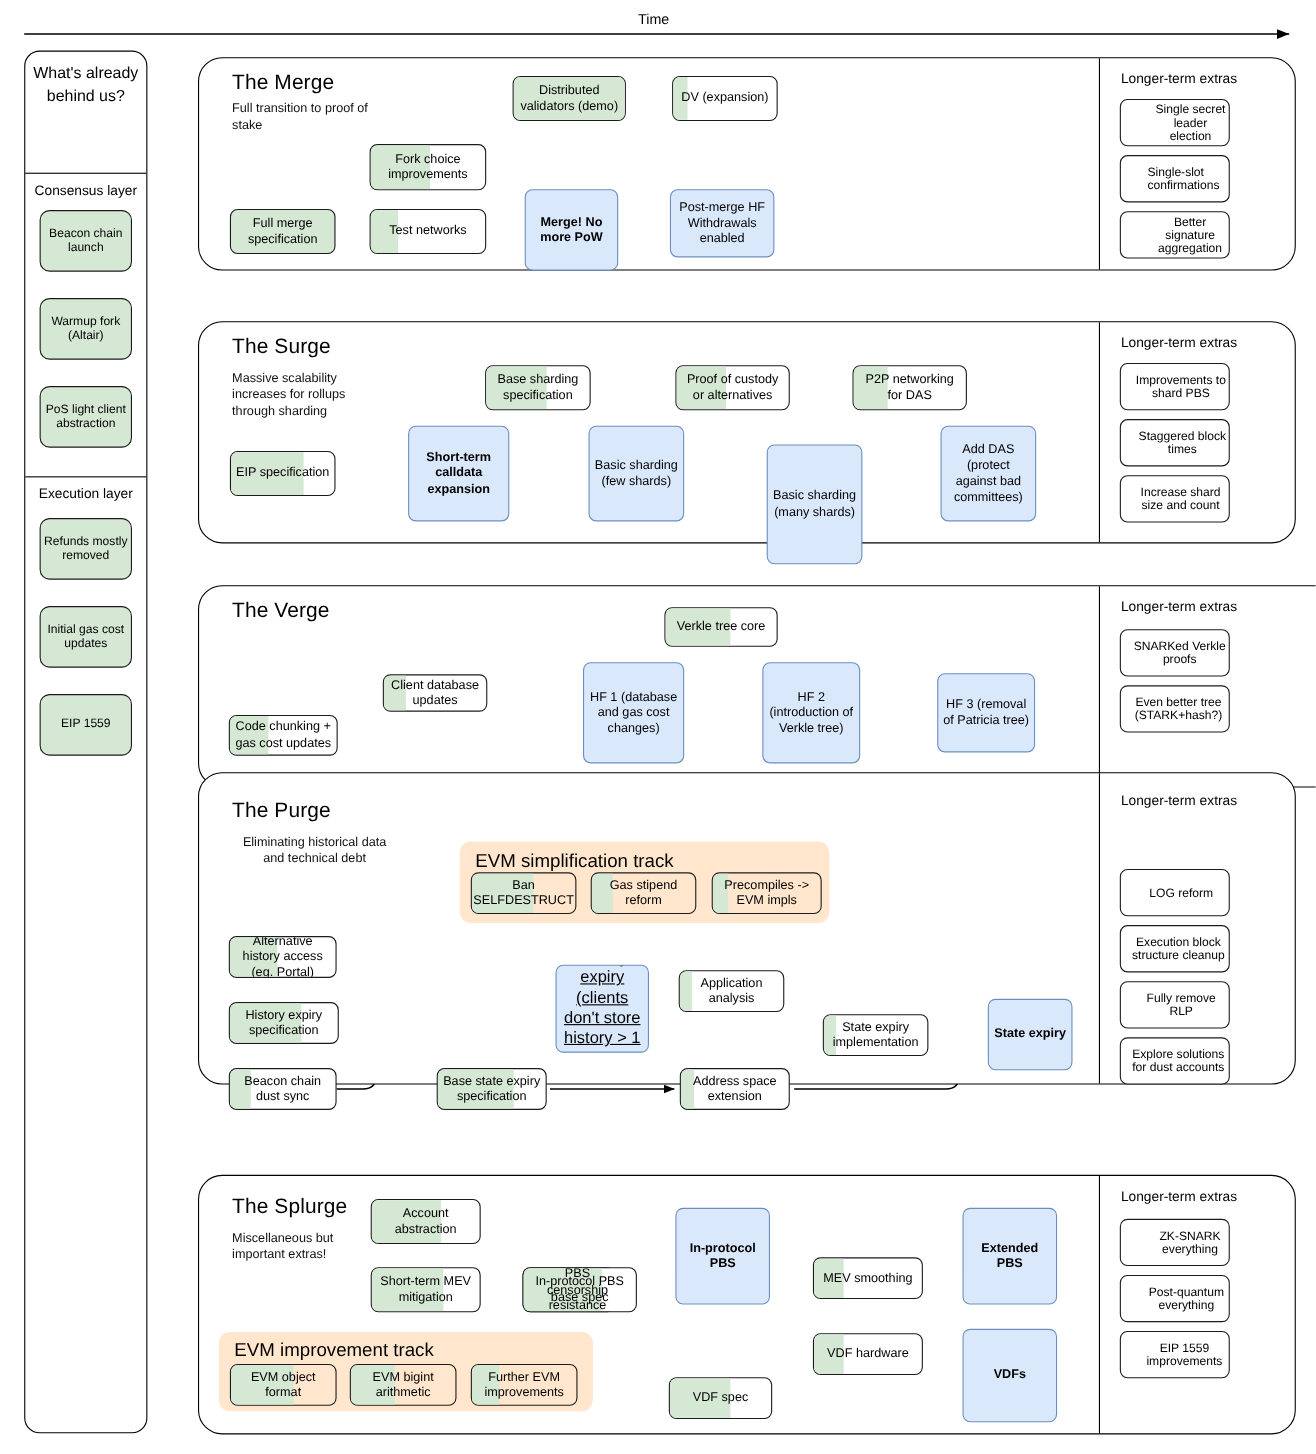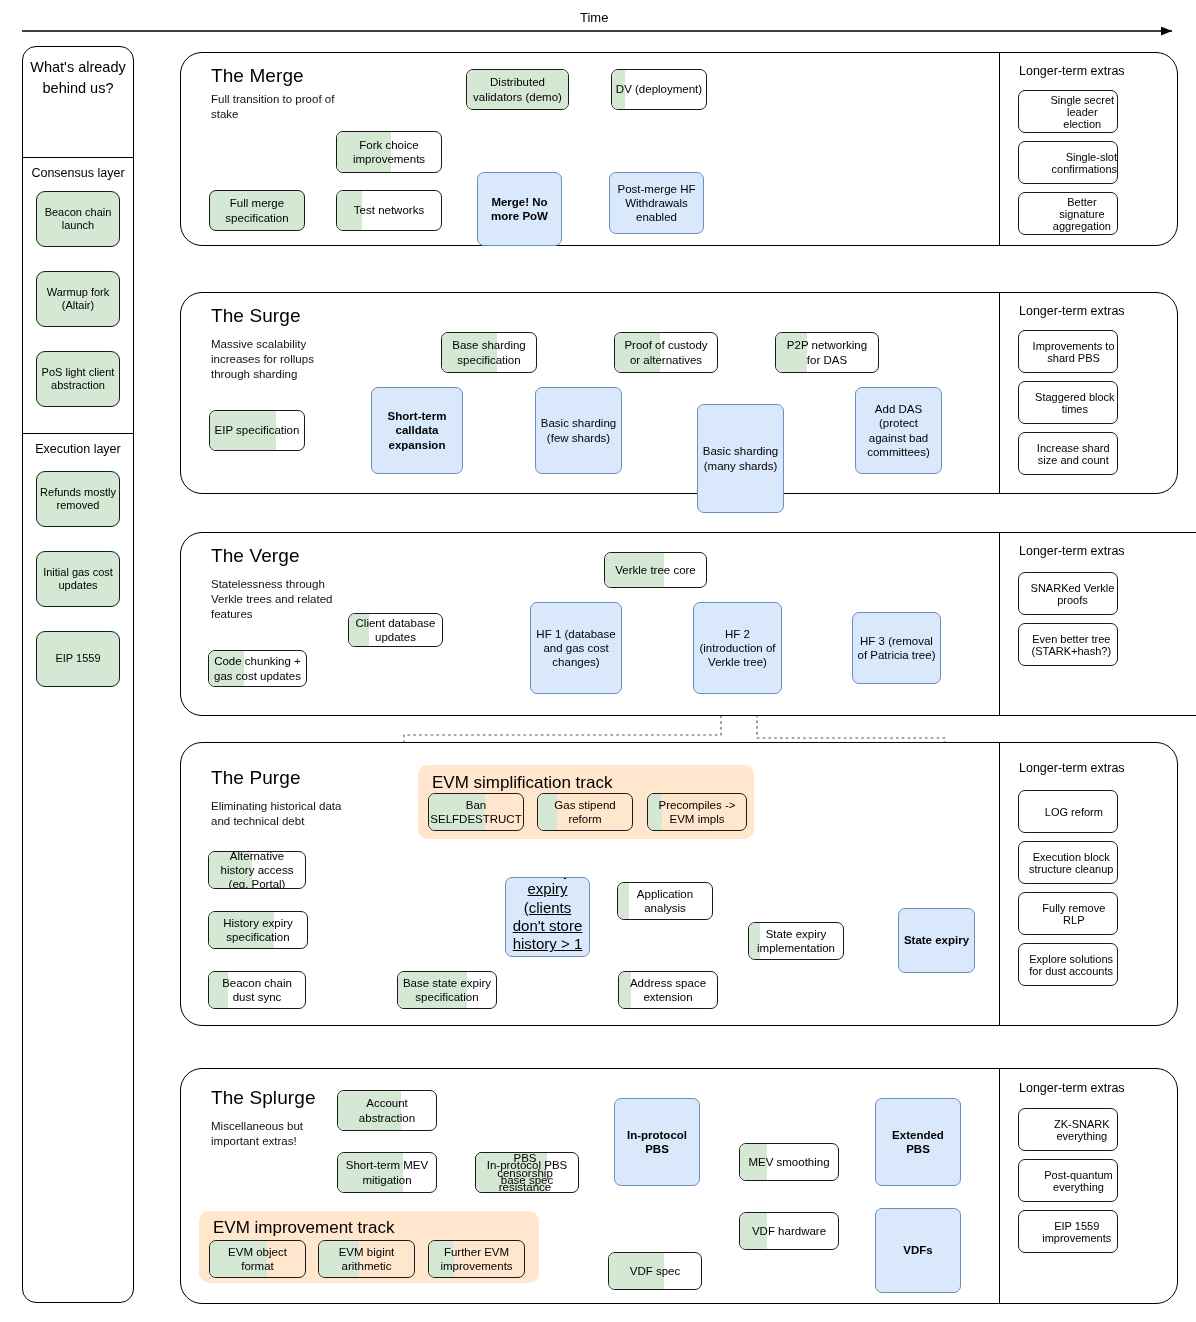--- a/index.html
+++ b/index.html
@@ -144,21 +144,21 @@
   <div class="abs phase-sub" style="left:30px;top:39px;width:140px;">Full transition to proof of stake</div>
   <div class="extras-div" style="left:818px;top:0;height:192px;"></div>
   <div class="extras-title" style="left:838px;top:11px;">Longer-term extras</div>
 </div>
 <div class="node" style="left:466px;top:69px;width:103px;height:41px;">
   <span class="fill" style="width:100%"></span>
     <span class="lbl">Distributed validators (demo)</span>
   </div>
 <div class="node" style="left:611px;top:69px;width:96px;height:41px;">
   <span class="fill" style="width:14%"></span>
-    <span class="lbl">DV (deployment)</span>
+    <span class="lbl">DV (expansion)</span>
   </div>
 <div class="node" style="left:336px;top:131px;width:106px;height:42px;">
   <span class="fill" style="width:52%"></span>
     <span class="lbl">Fork choice improvements</span>
   </div>
 <div class="node green" style="left:209px;top:190px;width:96px;height:41px;">
   <span class="lbl">Full merge specification</span>
   </div>
 <div class="node" style="left:336px;top:190px;width:106px;height:41px;">
   <span class="fill" style="width:24%"></span>
@@ -168,21 +168,21 @@
   <span class="lbl"><b>Merge! No more PoW</b></span>
   </div>
 <div class="node blue" style="left:609px;top:172px;width:95px;height:62px;">
   <span class="lbl">Post-merge HF Withdrawals enabled</span>
   </div>
 
 <div class="extra-node" style="top:90px;height:41px;display:flex;align-items:center;justify-content:center;text-align:center;overflow:hidden;position:absolute;">
   <span class="fill" style="width:58%"></span>
     <span class="lbl">Single secret leader election</span>
   </div>
-<div class="extra-node" style="top:141px;height:41px;display:flex;align-items:center;justify-content:center;text-align:right;overflow:hidden;position:absolute;">
+<div class="extra-node" style="top:141px;height:41px;display:flex;align-items:center;justify-content:center;text-align:left;overflow:hidden;position:absolute;">
   <span class="fill" style="width:40%"></span>
     <span class="lbl">Single-slot confirmations</span>
   </div>
 <div class="extra-node" style="top:192px;height:41px;display:flex;align-items:center;justify-content:center;text-align:center;overflow:hidden;position:absolute;">
   <span class="fill" style="width:56%"></span>
     <span class="lbl">Better signature aggregation</span>
   </div>
 
 <div class="panel" style="left:180px;top:292px;width:996px;height:200px;">
   <div class="abs phase-title" style="left:30px;top:12px;">The Surge</div>
@@ -227,21 +227,20 @@
   <span class="fill" style="width:18%"></span>
     <span class="lbl">Staggered block times</span>
   </div>
 <div class="extra-node" style="top:432px;height:41px;display:flex;align-items:center;justify-content:center;text-align:center;overflow:hidden;position:absolute;">
   <span class="fill" style="width:18%"></span>
     <span class="lbl">Increase shard size and count</span>
   </div>
 
 <div class="panel" style="left:180px;top:532px;width:996px;height:182px;padding-left:46px;">
   <div class="abs phase-title" style="left:30px;top:12px;">The Verge</div>
-  <div class="abs phase-sub" style="left:30px;top:44px;width:145px;">Statelessness through Verkle trees and related features</div>
   <div class="extras-div" style="left:818px;top:0;height:182px;"></div>
   <div class="extras-title" style="left:838px;top:11px;">Longer-term extras</div>
 </div>
 <div class="node" style="left:604px;top:552px;width:103px;height:36px;">
   <span class="fill" style="width:58%"></span>
     <span class="lbl">Verkle tree core</span>
   </div>
 <div class="node" style="left:348px;top:613px;width:95px;height:34px;">
   <span class="fill" style="width:22%"></span>
     <span class="lbl">Client database updates</span>
@@ -262,21 +261,21 @@
 
 <div class="extra-node" style="top:572px;height:41px;display:flex;align-items:center;justify-content:center;text-align:center;overflow:hidden;position:absolute;">
   <span class="fill" style="width:12%"></span>
     <span class="lbl">SNARKed Verkle proofs</span>
   </div>
 <div class="extra-node" style="top:623px;height:41px;display:flex;align-items:center;justify-content:center;text-align:center;overflow:hidden;position:absolute;">
   <span class="fill" style="width:12%"></span>
     <span class="lbl">Even better tree (STARK+hash?)</span>
   </div>
 
-<div class="panel" style="left:180px;top:742px;width:996px;height:282px;">
+<div class="panel" style="left:180px;top:702px;width:996px;height:282px;text-align:center;">
   <div class="abs phase-title" style="left:30px;top:24px;">The Purge</div>
   <div class="abs phase-sub" style="left:30px;top:56px;width:150px;">Eliminating historical data and technical debt</div>
   <div class="extras-div" style="left:818px;top:0;height:282px;"></div>
   <div class="extras-title" style="left:838px;top:18px;">Longer-term extras</div>
 </div>
 <div class="track" style="left:418px;top:765px;width:336px;height:74px;">
   <div class="track-lbl" style="left:14px;top:8px;">EVM simplification track</div>
 </div>
 <div class="node" style="left:428px;top:793px;width:96px;height:38px;background:#ffe6cc;">
   <span class="fill" style="width:60%"></span>

